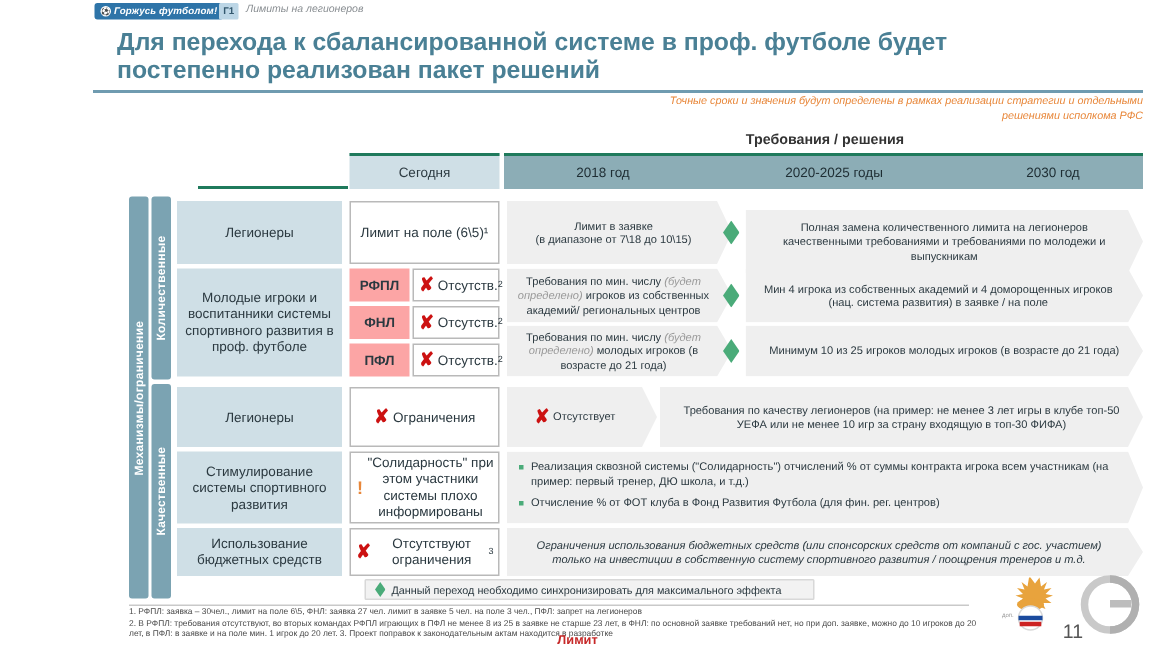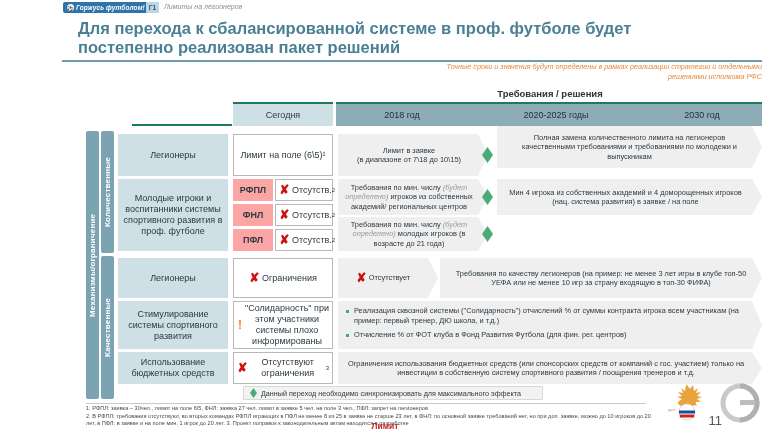--- a/index.html
+++ b/index.html
@@ -200,21 +200,21 @@
 
   <div class="theme-cell" style="left:118px;top:134px;width:110px;height:42px;">Легионеры</div>
   <div class="today-cell" style="left:233px;top:134px;width:100px;height:42px;">Лимит на поле (6\5)¹</div>
   <div class="chev" style="left:338px;top:134px;width:150px;height:42px;">
     <div>
       <div>Лимит в заявке</div>
       <div>(в диапазоне от 7\18 до 10\15)</div>
     </div>
   </div>
   <div class="diamond" style="left:482px;top:147px;"></div>
-  <div class="chev" style="left:497px;top:126px;width:265px;height:42px;padding-left:14px;">Полная замена количественного лимита на легионеров качественными требованиями и требованиями по молодежи и выпускникам</div>
+  <div class="chev" style="left:497px;top:140px;width:265px;height:42px;padding-left:14px;">Полная замена количественного лимита на легионеров качественными требованиями и требованиями по молодежи и выпускникам</div>
 
   <div class="theme-cell" style="left:118px;top:179px;width:110px;height:72px;">Молодые игроки и воспитанники системы спортивного развития в проф. футболе</div>
 
   <div class="league-tag" style="left:233px;top:179px;width:40px;height:22px;">РФПЛ</div>
   <div class="today-cell" style="left:275px;top:179px;width:58px;height:22px;justify-content:flex-start;padding-left:3px;">
     <span class="xmark">✘</span>
     <span>Отсутств.</span>
       <span class="sup">2</span>
   </div>
 
@@ -239,20 +239,21 @@
   </div>
   <div class="diamond" style="left:482px;top:189px;"></div>
   <div class="chev" style="left:497px;top:179px;width:265px;height:36px;">Мин 4 игрока из собственных академий и 4 доморощенных игроков (нац. система развития) в заявке / на поле</div>
 
   <div class="chev" style="left:338px;top:217px;width:150px;height:34px;">
     <div>
       <span>Требования по мин. числу </span><span class="ital">(будет определено)</span><span> молодых игроков (в возрасте до 21 года)</span>
     </div>
   </div>
   <div class="diamond" style="left:482px;top:226px;"></div>
+  <div class="chev" style="left:497px;top:217px;width:265px;height:34px;padding-left:14px;">Минимум 10 из 25 игроков молодых игроков (в возрасте до 21 года)</div>
 
   <div class="theme-cell" style="left:118px;top:258px;width:110px;height:40px;">Легионеры</div>
   <div class="today-cell" style="left:233px;top:258px;width:100px;height:40px;">
     <span class="xmark">✘</span>
     <span>Ограничения</span>
   </div>
   <div class="chev" style="left:338px;top:258px;width:100px;height:40px;padding-right:16px;">
     <span class="xmark">✘</span>
     <span>Отсутствует</span>
   </div>
@@ -267,21 +268,21 @@
     <div>Реализация сквозной системы ("Солидарность") отчислений % от суммы контракта игрока всем участникам (на пример: первый тренер, ДЮ школа, и т.д.)</div>
     <div>Отчисление % от ФОТ клуба в Фонд Развития Футбола (для фин. рег. центров)</div>
   </div>
 
   <div class="theme-cell" style="left:118px;top:352px;width:110px;height:32px;">Использование бюджетных средств</div>
   <div class="today-cell" style="left:233px;top:352px;width:100px;height:32px;">
     <span class="xmark">✘</span>
     <span>Отсутствуют ограничения</span>
       <span class="sup">3</span>
   </div>
-  <div class="chev" style="left:338px;top:352px;width:424px;height:32px;">Ограничения использования бюджетных средств (или спонсорских средств от компаний с гос. участием) только на инвестиции в собственную систему спортивного развития / поощрения тренеров и т.д.</div>
+  <div class="chev" style="left:338px;top:352px;width:424px;height:32px;font-style:italic;">Ограничения использования бюджетных средств (или спонсорских средств от компаний с гос. участием) только на инвестиции в собственную систему спортивного развития / поощрения тренеров и т.д.</div>
 
   <div class="bottom-note">
     <span class="dm"></span>
     <span>Данный переход необходимо синхронизировать для максимального эффекта</span>
   </div>
 
   <div class="footrule"></div>
   <div class="footnotes">
     <div>1. РФПЛ: заявка – 30чел., лимит на поле 6\5, ФНЛ: заявка 27 чел. лимит в заявке 5 чел. на поле 3 чел., ПФЛ: запрет на легионеров</div>
     <div>2. В РФПЛ: требования отсутствуют, во вторых командах РФПЛ играющих в ПФЛ не менее 8 из 25 в заявке не старше 23 лет, в ФНЛ:  по основной заявке требований нет, но при доп. заявке, можно до 10 игроков до 20 лет, в ПФЛ: в заявке и на поле мин. 1 игрок до 20 лет. 3. Проект поправок к законодательным актам находится в разработке</div>

